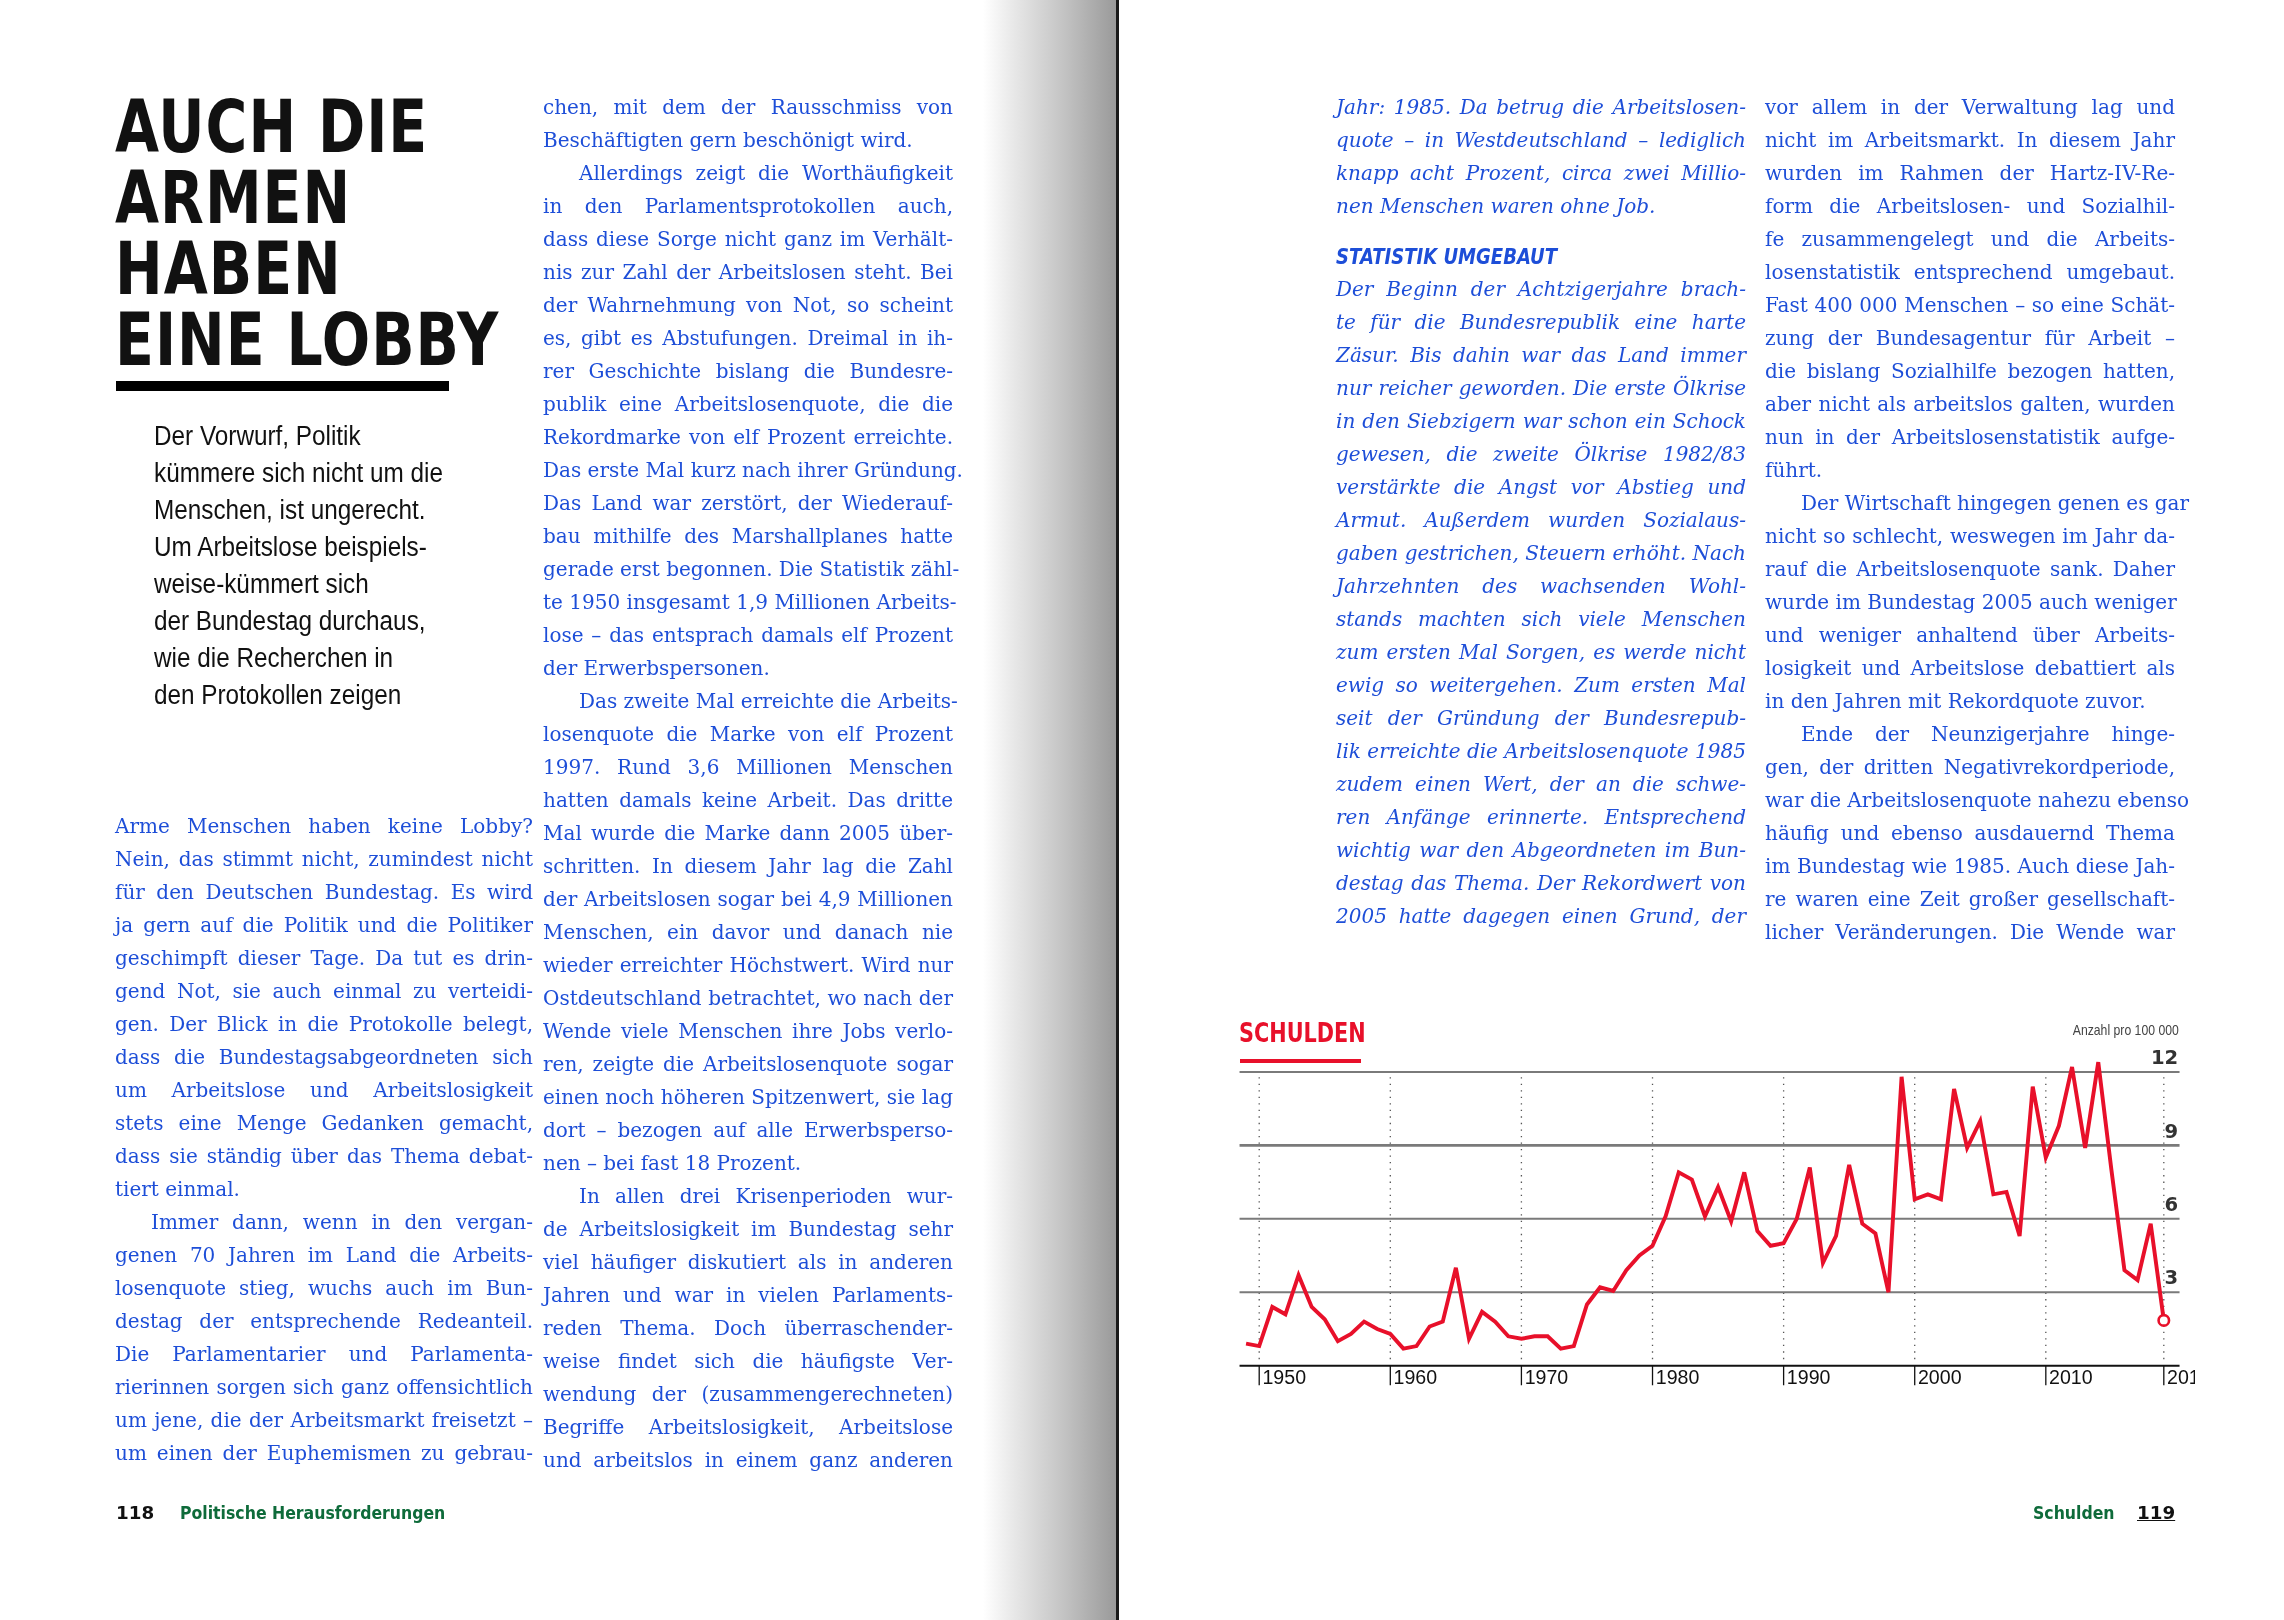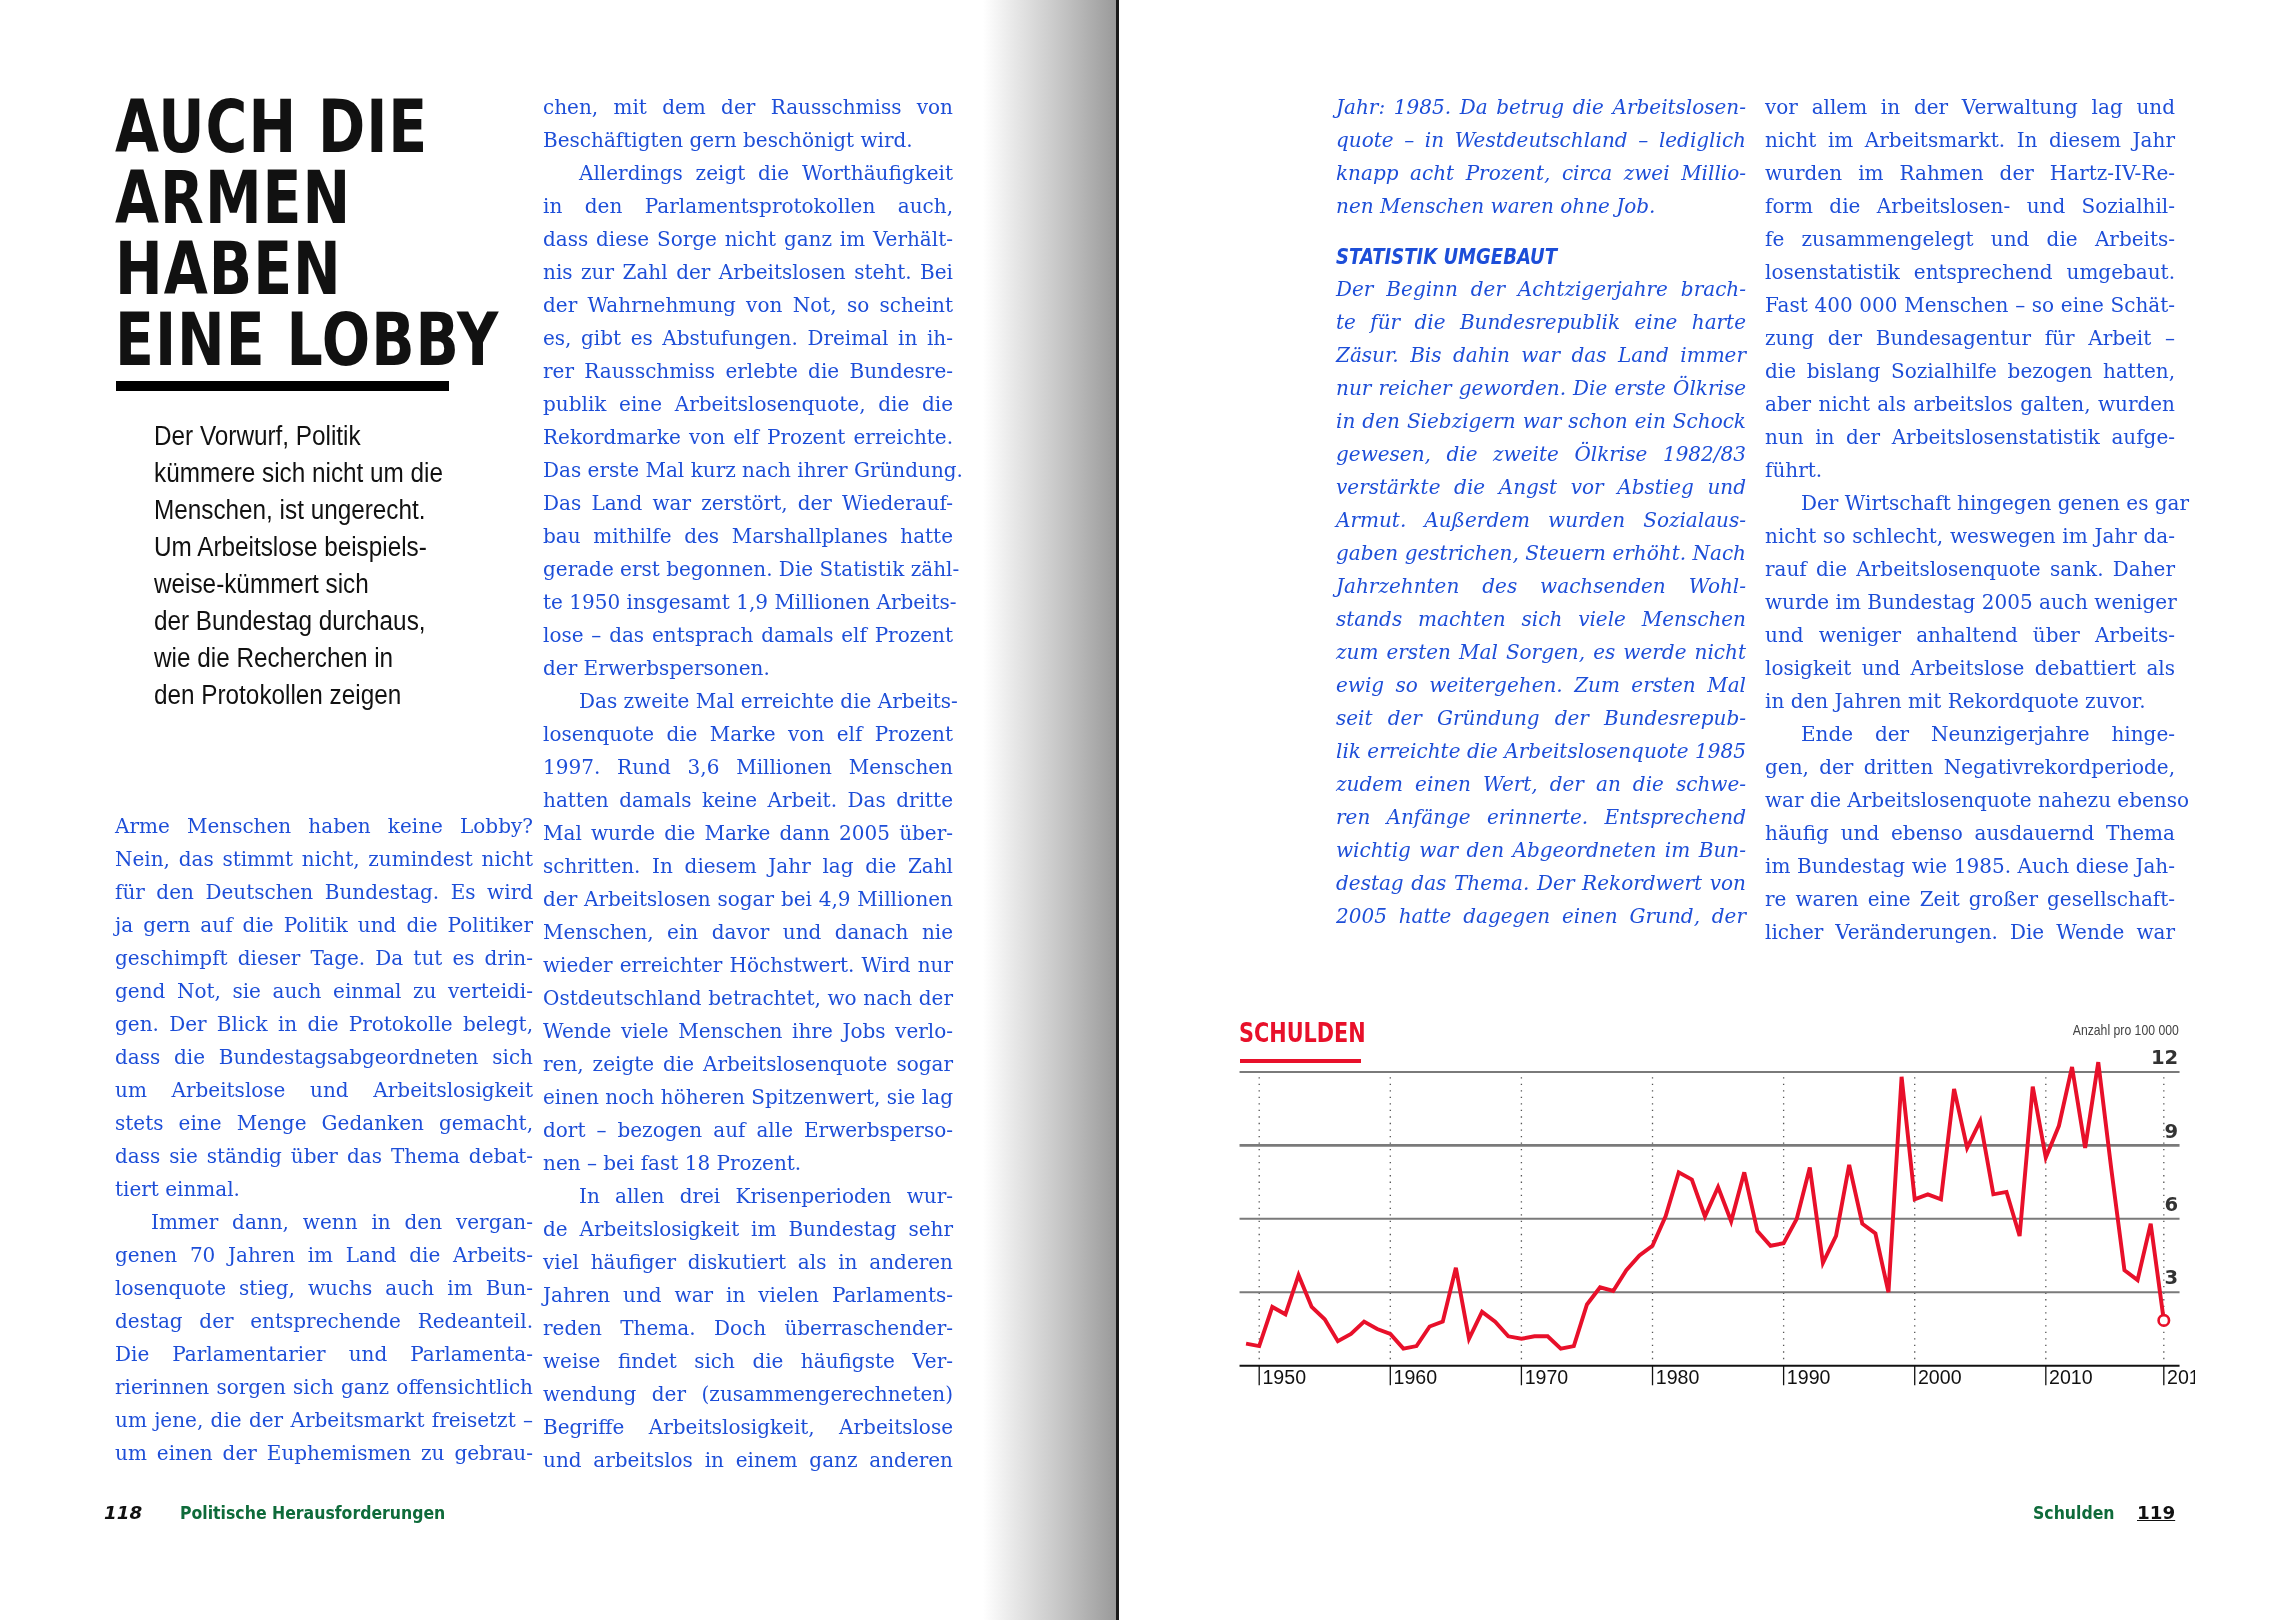--- a/index.html
+++ b/index.html
@@ -47,21 +47,21 @@
   #col-r2 { left: 1765px; top: 91px; width: 410px; }
   .subhead {
     font-family: "DejaVu Sans", sans-serif; font-weight: bold; font-size: 22px;
     transform: scaleX(0.82); transform-origin: left center; white-space: nowrap;
     height: 39px; line-height: 46px; display: block; margin-top: 10.5px;
   }
 
   .footer { position: absolute; top: 1502px; font-family: "DejaVu Sans", sans-serif; font-weight: bold; font-size: 18.3px; }
   .folio { color: #111; }
   .running { color: #0e6b3a; transform: scaleX(0.86); transform-origin: left center; display: inline-block; }
-  #footer-left-num { left: 104px; font-style: italic; }
+  #footer-left-num { left: 116px; }
   #footer-left-title { left: 180px; }
   #footer-right-title { left: 2033px; }
   #footer-right-num { left: 2137px; text-decoration: underline; }
 
   #chart { position: absolute; left: 1228px; top: 1006px; width: 967px; height: 470px; }
   .chart-title {
     position: absolute; left: 11px; top: 11.8px;
     font-family: "DejaVu Sans", sans-serif; font-weight: bold; font-size: 26px; color: #e8102a;
     transform: scaleX(0.8); transform-origin: left top; white-space: nowrap;
   }
@@ -124,21 +124,21 @@
   </div>
 <div class="col" id="col-l2">
     <span class="ln">chen, mit dem der Rausschmiss von</span>
     <span class="ln last">Beschäftigten gern beschönigt wird.</span>
     <span class="ln indent">Allerdings zeigt die Worthäufigkeit</span>
     <span class="ln">in den Parlamentsprotokollen auch,</span>
     <span class="ln">dass diese Sorge nicht ganz im Verhält-</span>
     <span class="ln">nis zur Zahl der Arbeitslosen steht. Bei</span>
     <span class="ln">der Wahrnehmung von Not, so scheint</span>
     <span class="ln">es, gibt es Abstufungen. Dreimal in ih-</span>
-    <span class="ln">rer Rausschmiss erlebte die Bundesre-</span>
+    <span class="ln">rer Geschichte bislang die Bundesre-</span>
     <span class="ln">publik eine Arbeitslosenquote, die die</span>
     <span class="ln">Rekordmarke von elf Prozent erreichte.</span>
     <span class="ln">Das erste Mal kurz nach ihrer Gründung.</span>
     <span class="ln">Das Land war zerstört, der Wiederauf-</span>
     <span class="ln">bau mithilfe des Marshallplanes hatte</span>
     <span class="ln">gerade erst begonnen. Die Statistik zähl-</span>
     <span class="ln">te 1950 insgesamt 1,9 Millionen Arbeits-</span>
     <span class="ln">lose – das entsprach damals elf Prozent</span>
     <span class="ln last">der Erwerbspersonen.</span>
     <span class="ln indent">Das zweite Mal erreichte die Arbeits-</span>

